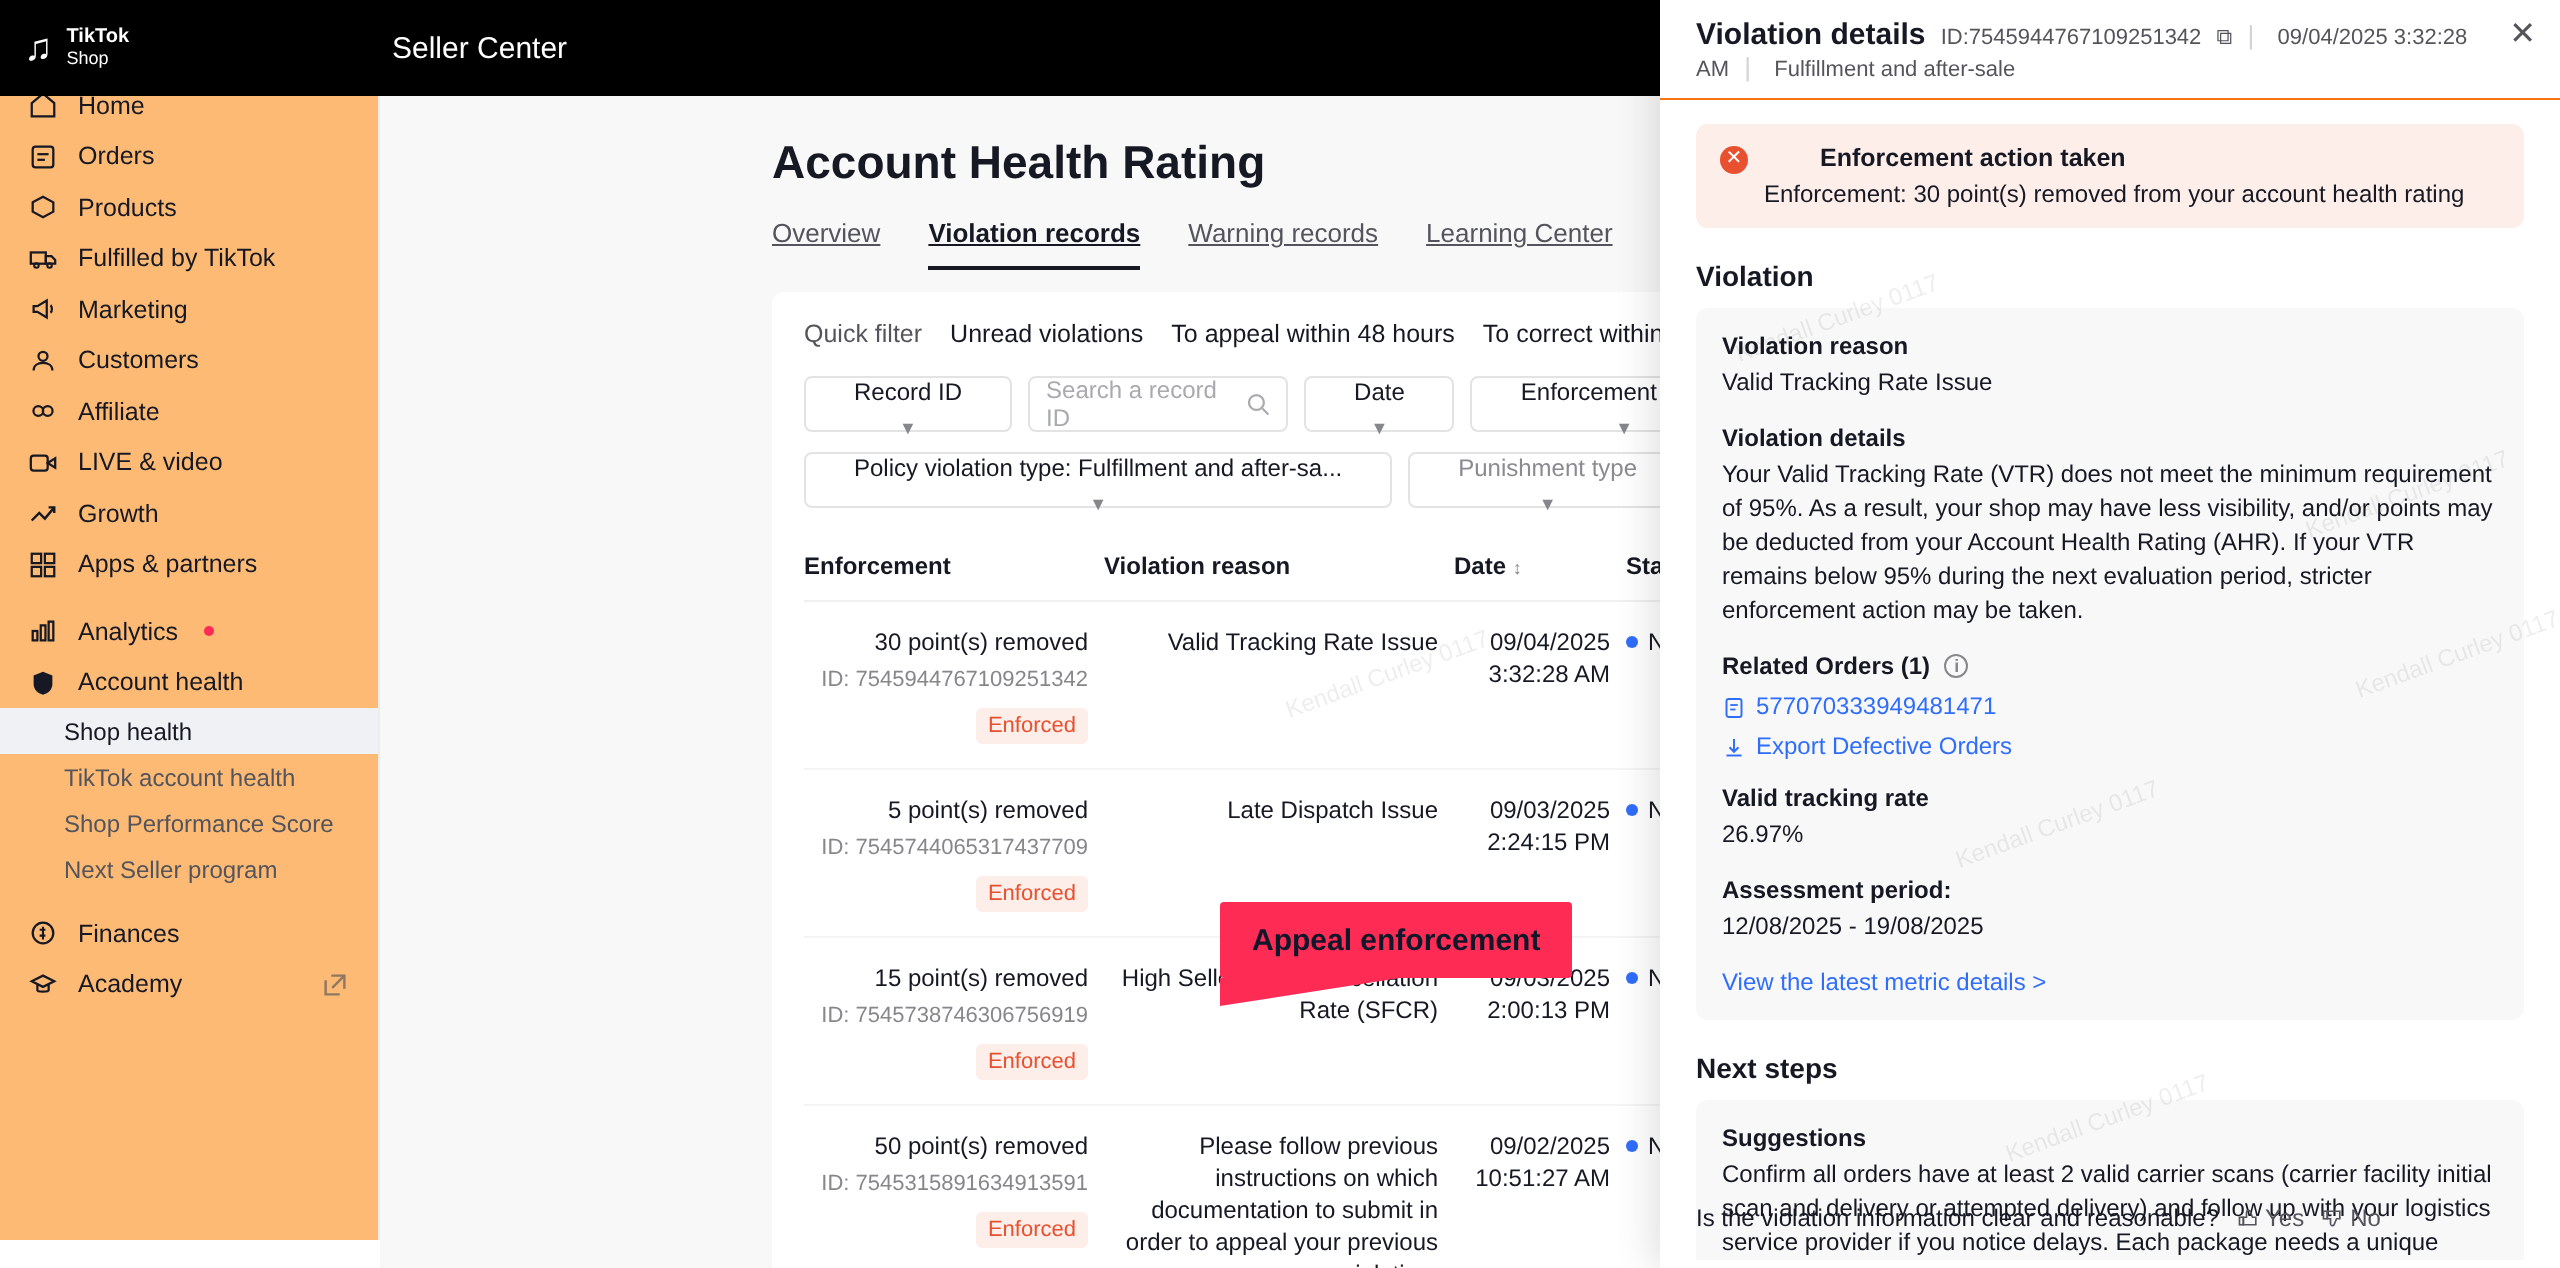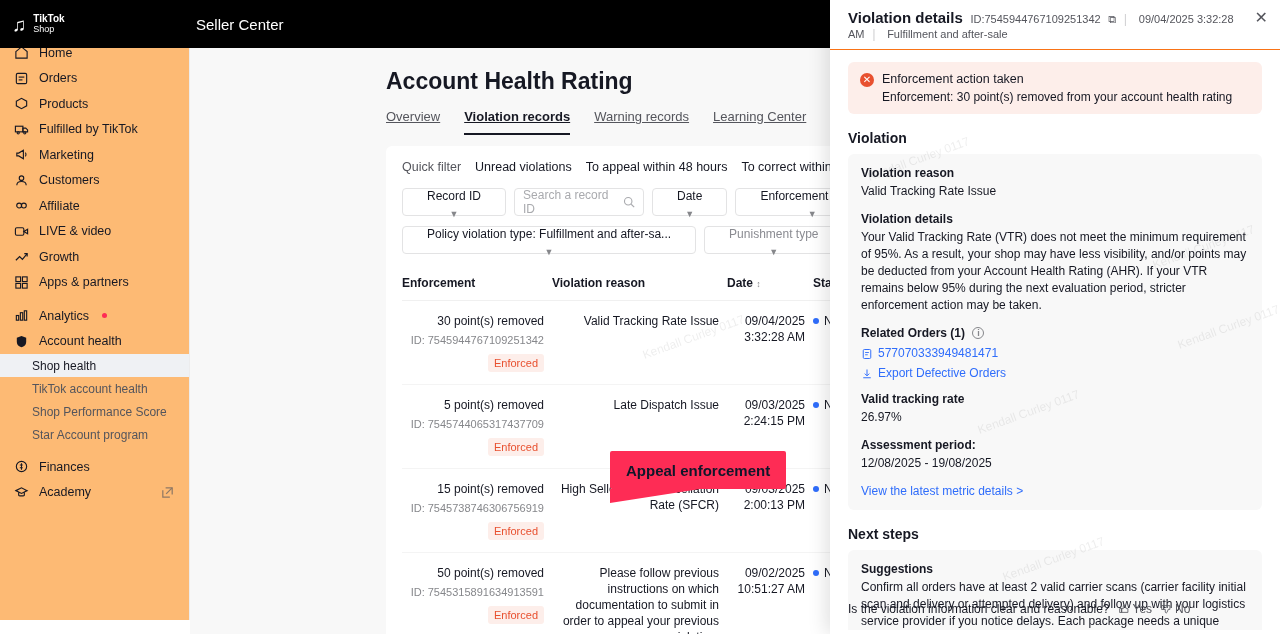--- a/index.html
+++ b/index.html
@@ -130,21 +130,21 @@
   }
   .drawer-body { padding: 12px 18px 10px 18px; height: 580px; overflow: hidden; }
 
   .alert {
     background: #fdeeea; border-radius: 6px; padding: 10px 12px; display: flex; gap: 8px;
   }
   .alert-ico {
     width: 14px; height: 14px; border-radius: 50%; background: #e8502f; color: #fff;
     font-size: 10px; line-height: 14px; text-align: center; flex: 0 0 14px; margin-top: 1px;
   }
-  .alert-title { font-weight: normal; font-size: 12.5px; }
+  .alert-title { font-weight: bold; font-size: 12.5px; margin-left: 28px; }
   .alert-text { font-size: 12px; color: #161823; margin-top: 4px; }
 
   .sec-title { font-size: 14px; font-weight: bold; margin: 16px 0 8px; }
   .panel { background: #f8f8f8; border-radius: 6px; padding: 12px 13px; }
   .lbl { font-size: 12px; font-weight: bold; }
   .val { font-size: 12px; color: #161823; margin-top: 3px; line-height: 17px; }
   .mt12 { margin-top: 12px; }
   .link { color: #2f6dfb; font-size: 12px; cursor: pointer; }
   .order-line { display: flex; align-items: flex-end; gap: 5px; margin-top: 6px; }
   .info-ico {
@@ -285,21 +285,21 @@
     <div class="side-sub active">
       <span>Shop health</span>
     </div>
     <div class="side-sub">
       <span>TikTok account health</span>
     </div>
     <div class="side-sub">
       <span>Shop Performance Score</span>
     </div>
     <div class="side-sub">
-      <span>Star Account program</span>
+      <span>Next Seller program</span>
     </div>
 
     <div class="side-gap"></div>
 
     <div class="side-item">
       <svg class="ico" viewBox="0 0 16 16">
           <circle cx="8" cy="8" r="5.5" fill="none" stroke="#161823" stroke-width="1.2"></circle>
           <path d="M8 4.6v6.8M6.2 6.3h3.1M6.2 9.4h3.1" stroke="#161823" stroke-width="1.1"></path>
         </svg>
       <span>Finances</span>

